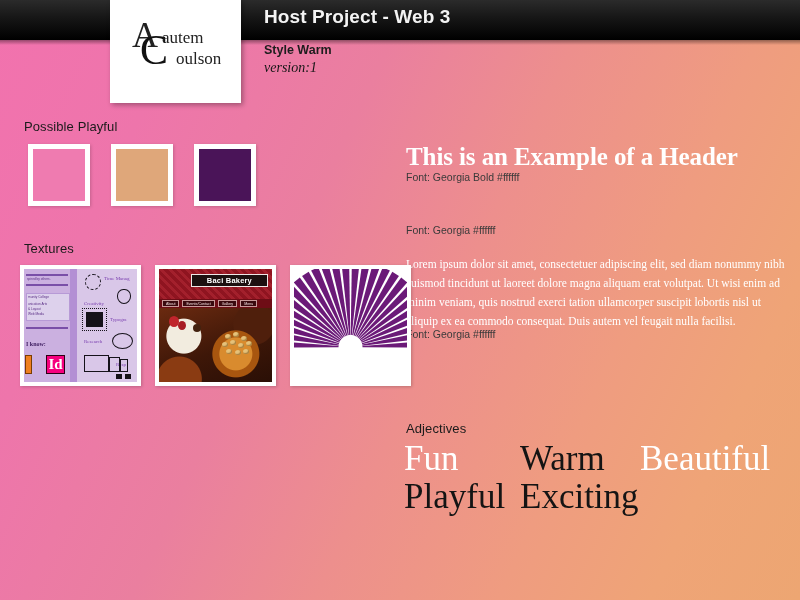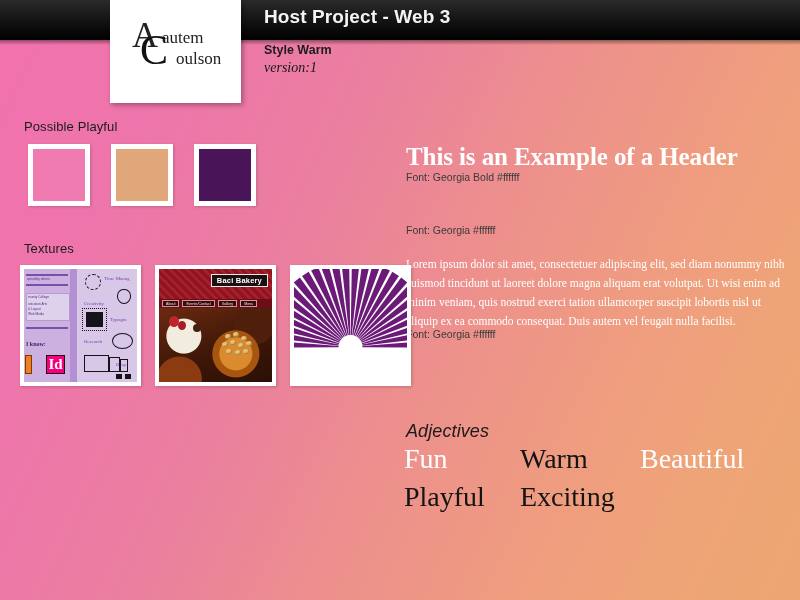--- a/index.html
+++ b/index.html
@@ -137,21 +137,21 @@
 
   
   .section-head {
     position: absolute;
     font-size: 13px;
     color: #1b1b1b;
     letter-spacing: 0.1px;
   }
   #colors-head { left: 24px; top: 119px; }
   #textures-head { left: 24px; top: 241px; }
-  #adjectives-head { left: 406px; top: 421px; font-size: 18px; font-style: italic; }
+  #adjectives-head { left: 406px; top: 421px; font-size: 13px; }
 
   
   #swatch-row {
     position: absolute;
     left: 28px;
     top: 144px;
     display: flex;
     gap: 21px;
     z-index: 3;
   }
@@ -246,21 +246,21 @@
   .tx2 .hero {
     position: absolute; left: 0; top: 0; width: 100%; height: 30px;
     background:
       repeating-linear-gradient(45deg, #8f1420 0 3px, #a3202c 3px 6px),
       #981a24;
   }
   .tx2 .namebox {
     position: absolute; right: 4px; top: 5px;
     background: #1d1010; border: 1px solid #f0e7e7;
     color: #fff; font-size: 7.5px; font-weight: bold;
-    padding: 1px 5px;
+    padding: 1px 15px;
     font-family: "Liberation Sans", sans-serif;
     letter-spacing: 0.2px;
   }
   .tx2 .nav {
     position: absolute; left: 0; top: 30px; width: 100%; height: 9px;
     background: #6e0d16;
     display: flex; align-items: center;
   }
   .tx2 .nav span {
     color: #f2dede; font-size: 3.6px;
@@ -344,21 +344,21 @@
   #adjective-grid {
     position: absolute;
     left: 404px; top: 440px;
     display: grid;
     grid-template-columns: 116px 120px auto;
     grid-auto-rows: 38px;
     align-items: center;
   }
   .adj {
     font-family: "Liberation Serif", serif;
-    font-size: 28px;
+    font-size: 35px;
     line-height: 30px;
     white-space: nowrap;
   }
   .adj-light { color: #ffffff; }
   .adj-dark  { color: #141414; }
 </style>
 </head>
 <body>
 
 <div id="stage">

